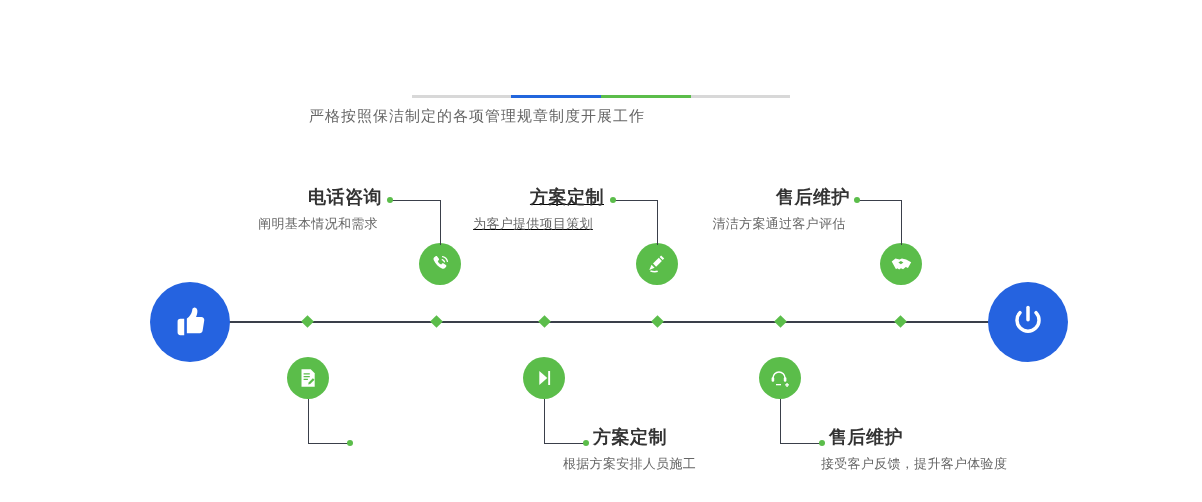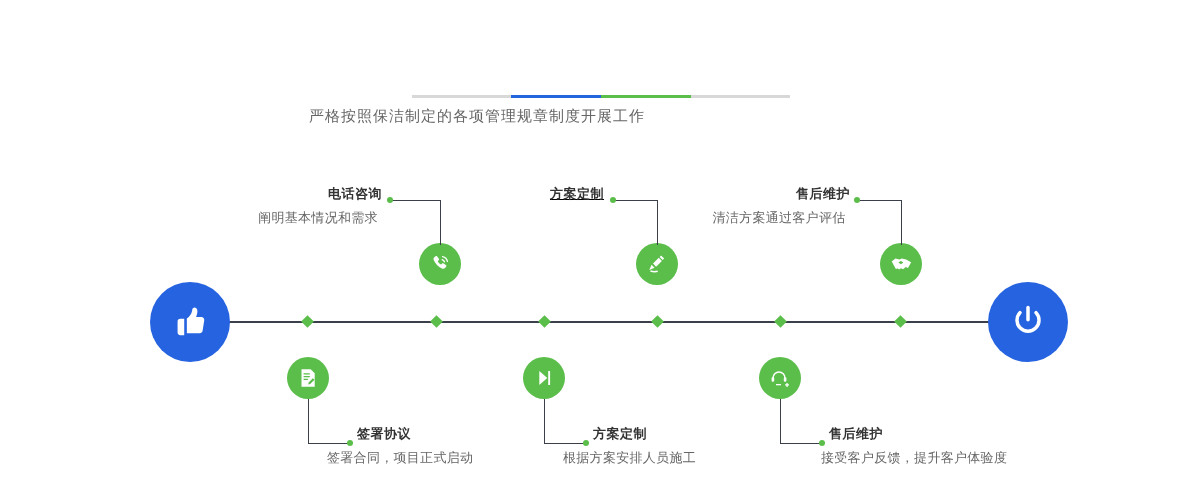--- a/index.html
+++ b/index.html
@@ -55,21 +55,21 @@
   .circle svg{display:block;}
 
   .conn{position:absolute;background:#3a3f4a;}
   .conn.v{width:1px;}
   .conn.h{height:1px;}
   .tipdot{
     position:absolute;width:6px;height:6px;border-radius:50%;background:#5bbd4a;
   }
 
   .lbl{position:absolute;white-space:nowrap;}
-  .lbl .t{font-size:13px;color:#333333;font-weight:600;letter-spacing:.5px;}
+  .lbl .t{font-size:18px;color:#333333;font-weight:600;letter-spacing:.5px;}
   .lbl .d{font-size:13px;color:#666666;letter-spacing:.3px;margin-top:6px;text-align:center;}
   .lbl.up .t{margin-bottom:0;}
   .lbl.r{text-align:left;}
 </style>
 </head>
 <body>
 
 <div class="wrap">
 
   <div class="rule">
@@ -118,38 +118,35 @@
   <div class="circle" style="left:287px;top:357px;">
     <svg width="24" height="24" viewBox="0 0 24 24">
       <path fill="#ffffff" d="M5.5 3.3h9.2l4.0 4.0v13.4H5.5z"></path>
       <path fill="#5bbd4a" d="M7.6 7.2h6.2v1.3H7.6zM7.6 10.0h6.2v1.3H7.6zM7.6 12.8h4.3v1.3H7.6z"></path>
       <path fill="#5bbd4a" d="M16.9 12.2l1.6 1.6-4.3 4.3-2.0.45.45-2.0z"></path>
     </svg>
   </div>
   <div class="conn v" style="left:308px;top:399px;height:44px;"></div>
   <div class="conn h" style="left:308px;top:443px;width:42px;"></div>
   <div class="tipdot" style="left:347px;top:440px;"></div>
-  <div class="lbl r" style="left:357px;top:425px;">
-    <div class="t">签署协议</div>
-    <div class="d" style="margin-left:-30px;">签署合同，项目正式启动</div>
-  </div>
 
   <div class="circle" style="left:636px;top:243px;">
     <svg width="24" height="24" viewBox="0 0 24 24">
       <path fill="#ffffff" d="M4.3 18.0l2.2-5.3 3.1 3.1z"></path>
       <path fill="#ffffff" d="M8.0 11.6l5.8-5.8 3.1 3.1-5.8 5.8z"></path>
       <path fill="#ffffff" d="M14.6 5.0l1.5-1.5 3.1 3.1-1.5 1.5z"></path>
       <path fill="#ffffff" d="M5.0 19.6c2.6.9 5.1 1.2 8.0.5l-.6-1.5c-2.4.6-4.4.4-6.6-.3z"></path>
     </svg>
   </div>
   <div class="conn v" style="left:657px;top:200px;height:45px;"></div>
   <div class="conn h" style="left:613px;top:200px;width:44px;"></div>
   <div class="tipdot" style="left:610px;top:197px;"></div>
   <div class="lbl" style="left:462px;top:185px;text-decoration:underline;">
     <div class="t" style="text-align:right;width:142px;">方案定制</div>
+    <div class="d">为客户提供项目策划</div>
   </div>
 
   <div class="circle" style="left:523px;top:357px;">
     <svg width="24" height="24" viewBox="0 0 24 24">
       <path fill="#ffffff" d="M7.3 5.0l8.0 7.0-8.0 7.0z"></path>
       <rect fill="#ffffff" x="16.2" y="5.0" width="1.9" height="14.0"></rect>
     </svg>
   </div>
   <div class="conn v" style="left:544px;top:399px;height:44px;"></div>
   <div class="conn h" style="left:544px;top:443px;width:42px;"></div>

